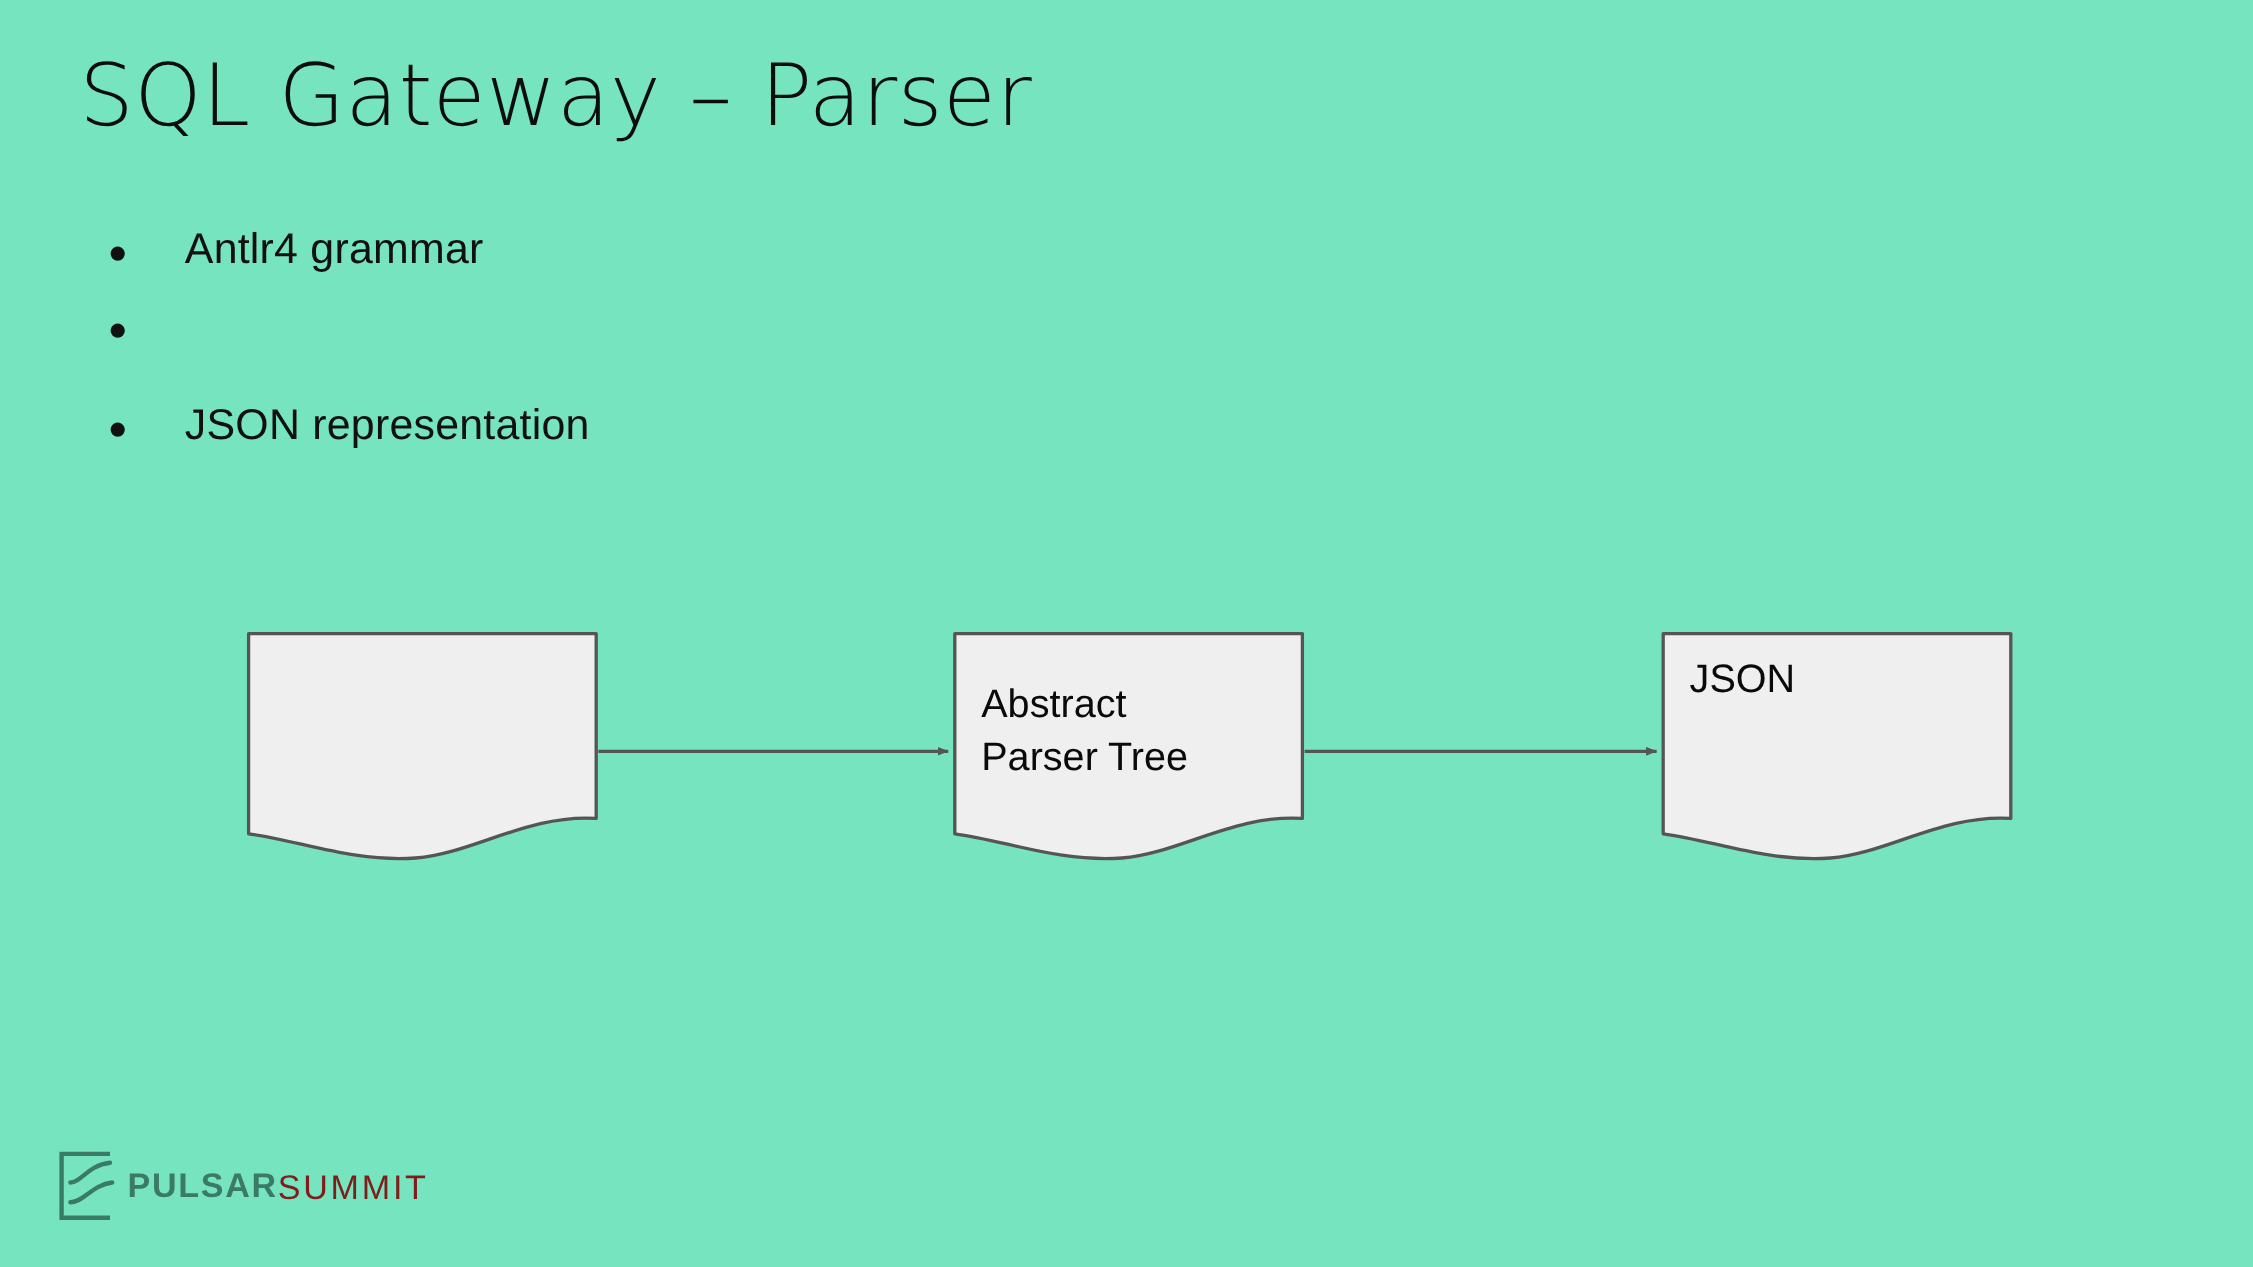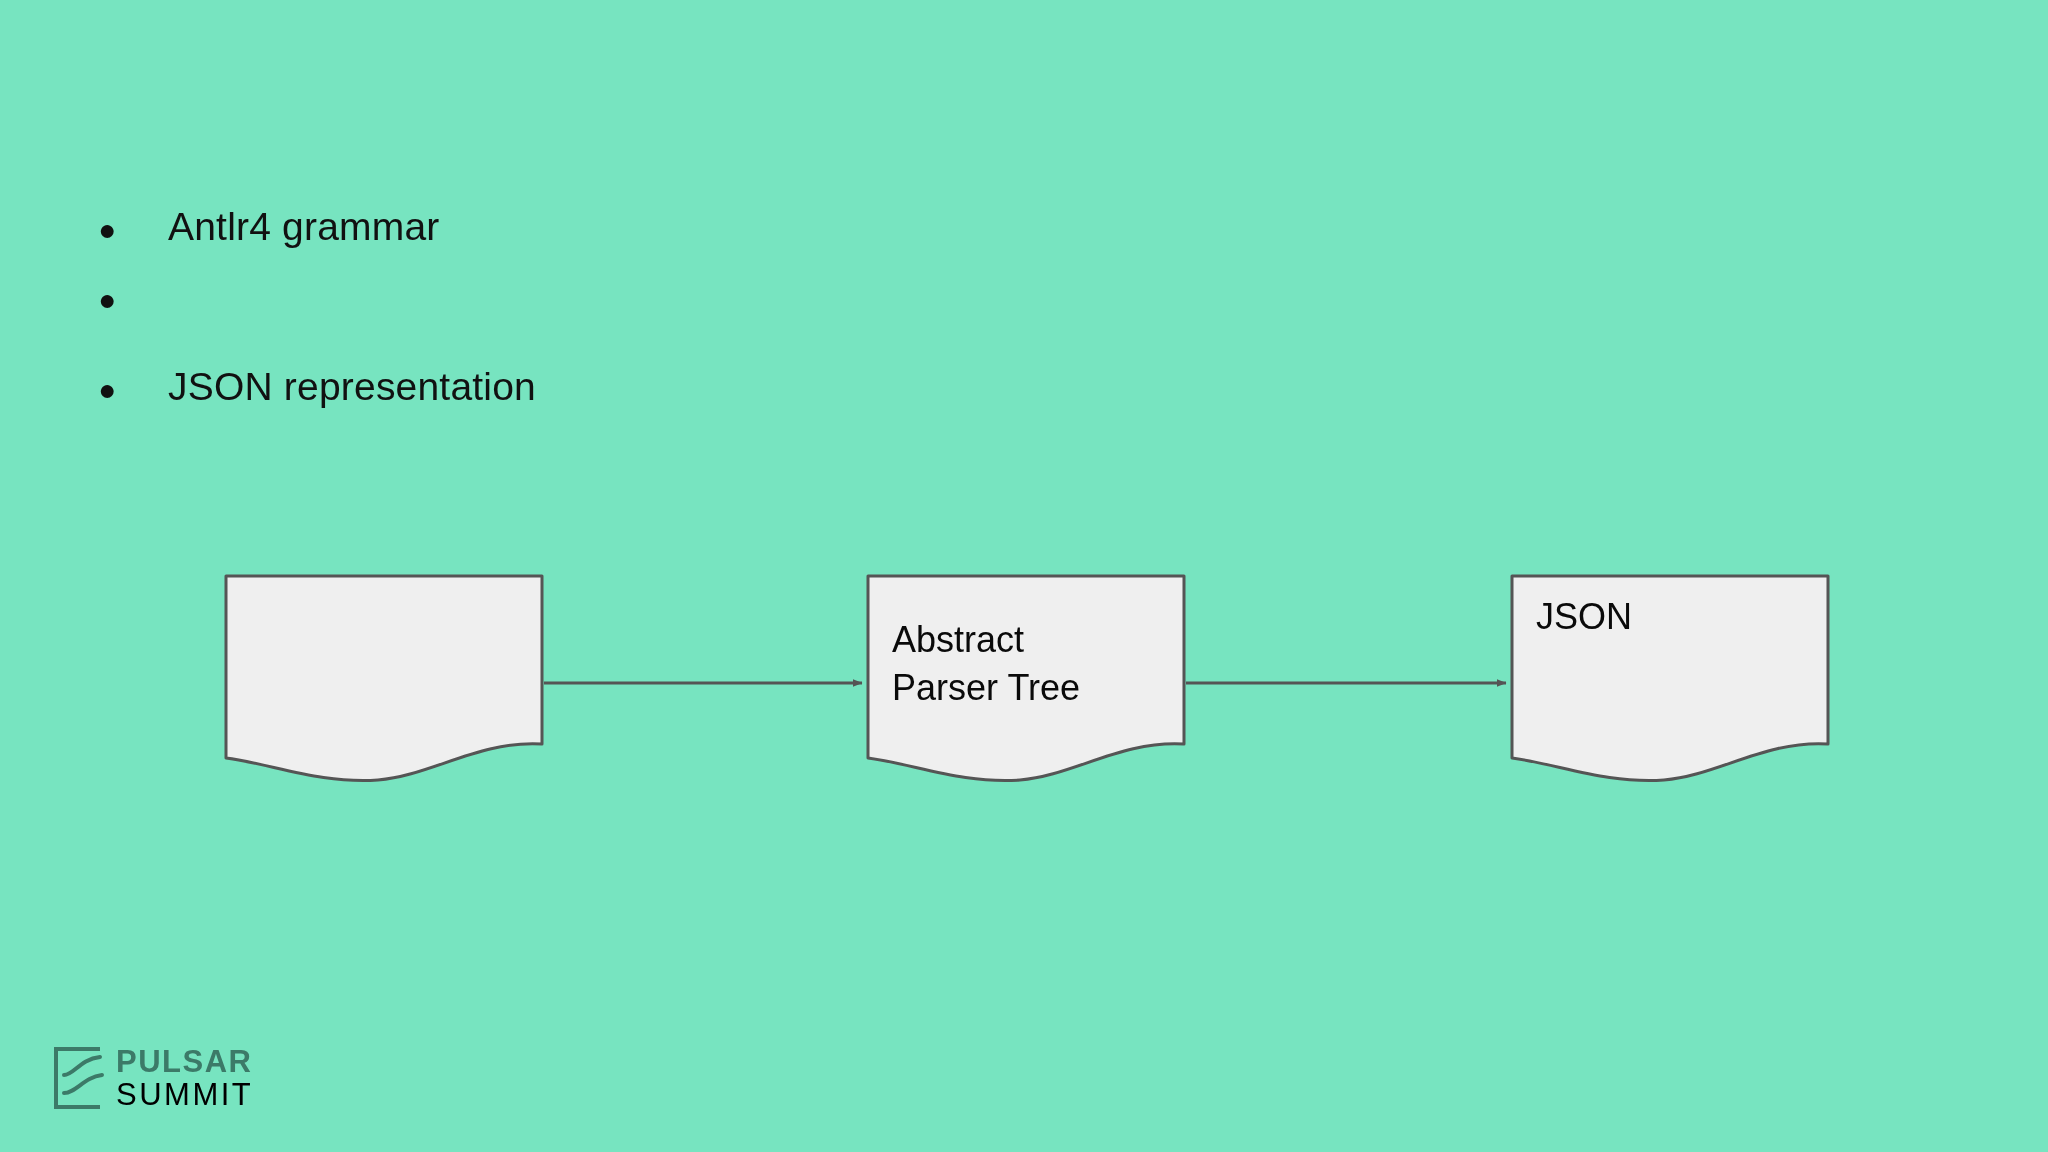--- a/index.html
+++ b/index.html
@@ -87,45 +87,46 @@
     display: flex;
     align-items: center;
     height: 70px;
   }
   #logo-mark {
     flex: 0 0 auto;
     margin-right: 4px;
   }
   #logo-wordmark {
     display: flex;
-    flex-direction: column;
+    flex-direction: row;
     justify-content: flex-end;
     line-height: 1;
   }
   #logo-word-pulsar {
     font-family: "Liberation Sans", sans-serif;
     font-size: 31px;
     font-weight: 700;
     letter-spacing: 1.5px;
     color: #3c7a68;
   }
   #logo-word-summit {
     font-family: "Liberation Sans", sans-serif;
     font-size: 31px;
     font-weight: 300;
     letter-spacing: 2.5px;
-    color: #000000;
+    color: #7f1d1d;
     margin-top: 2px;
   }
 </style>
 </head>
 <body>
 
 <div id="slide">
 
+  <div id="slide-title">SQL Gateway – Parser</div>
 
   <ul id="bullet-list">
     <li class="bullet-item">
       <span class="bullet-marker">●</span>
       <span class="bullet-text">Antlr4 grammar</span>
     </li>
     <li class="bullet-item">
       <span class="bullet-marker">●</span>
     </li>
     <li class="bullet-item">

